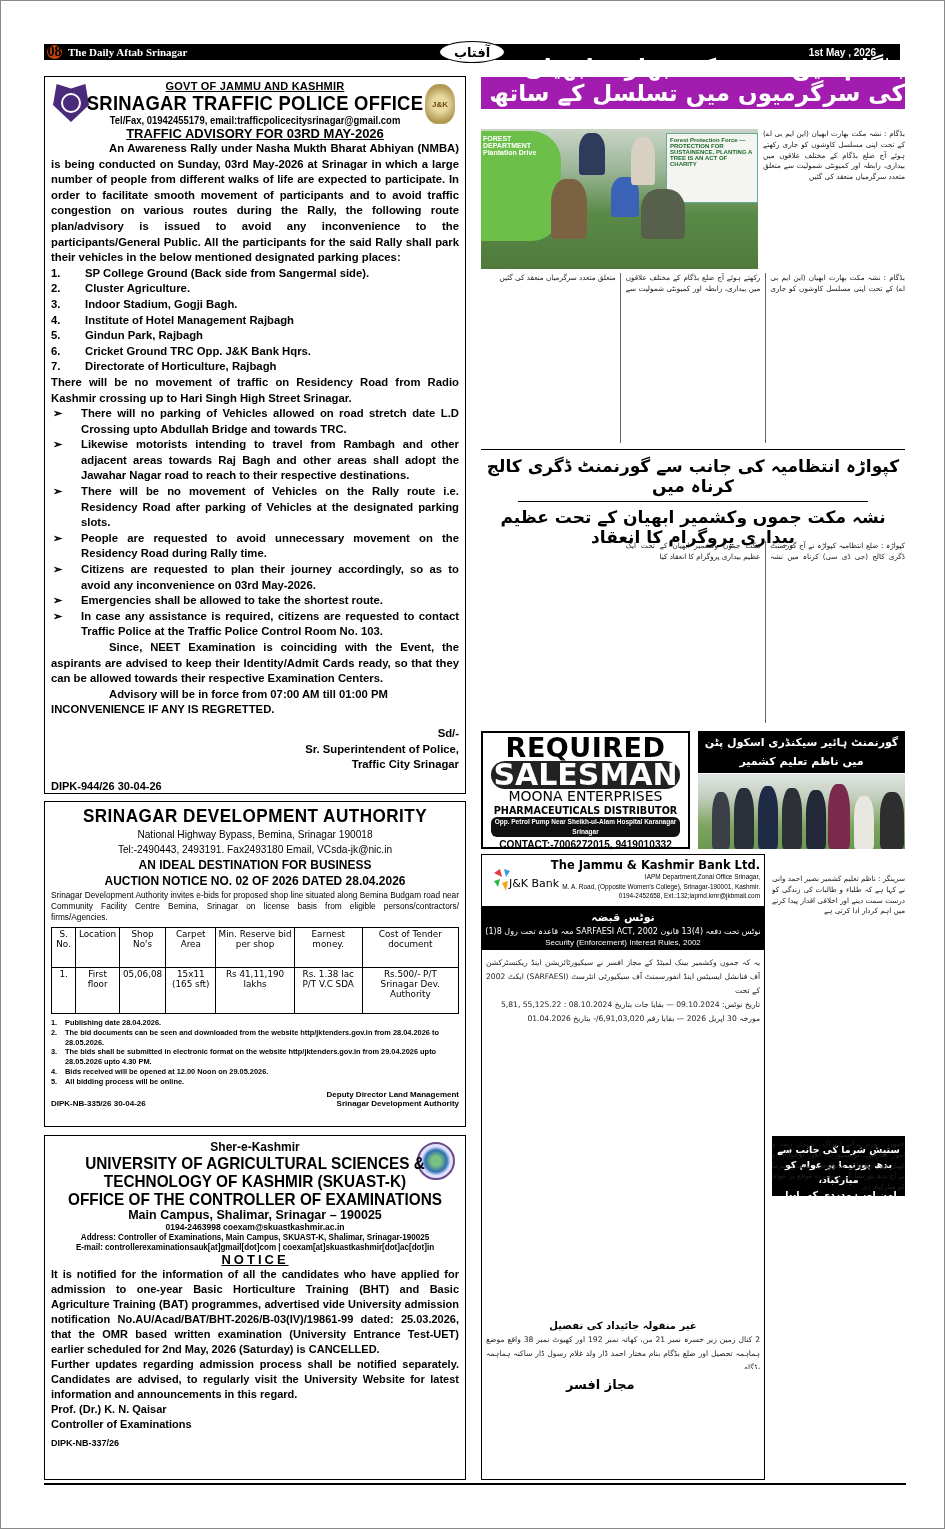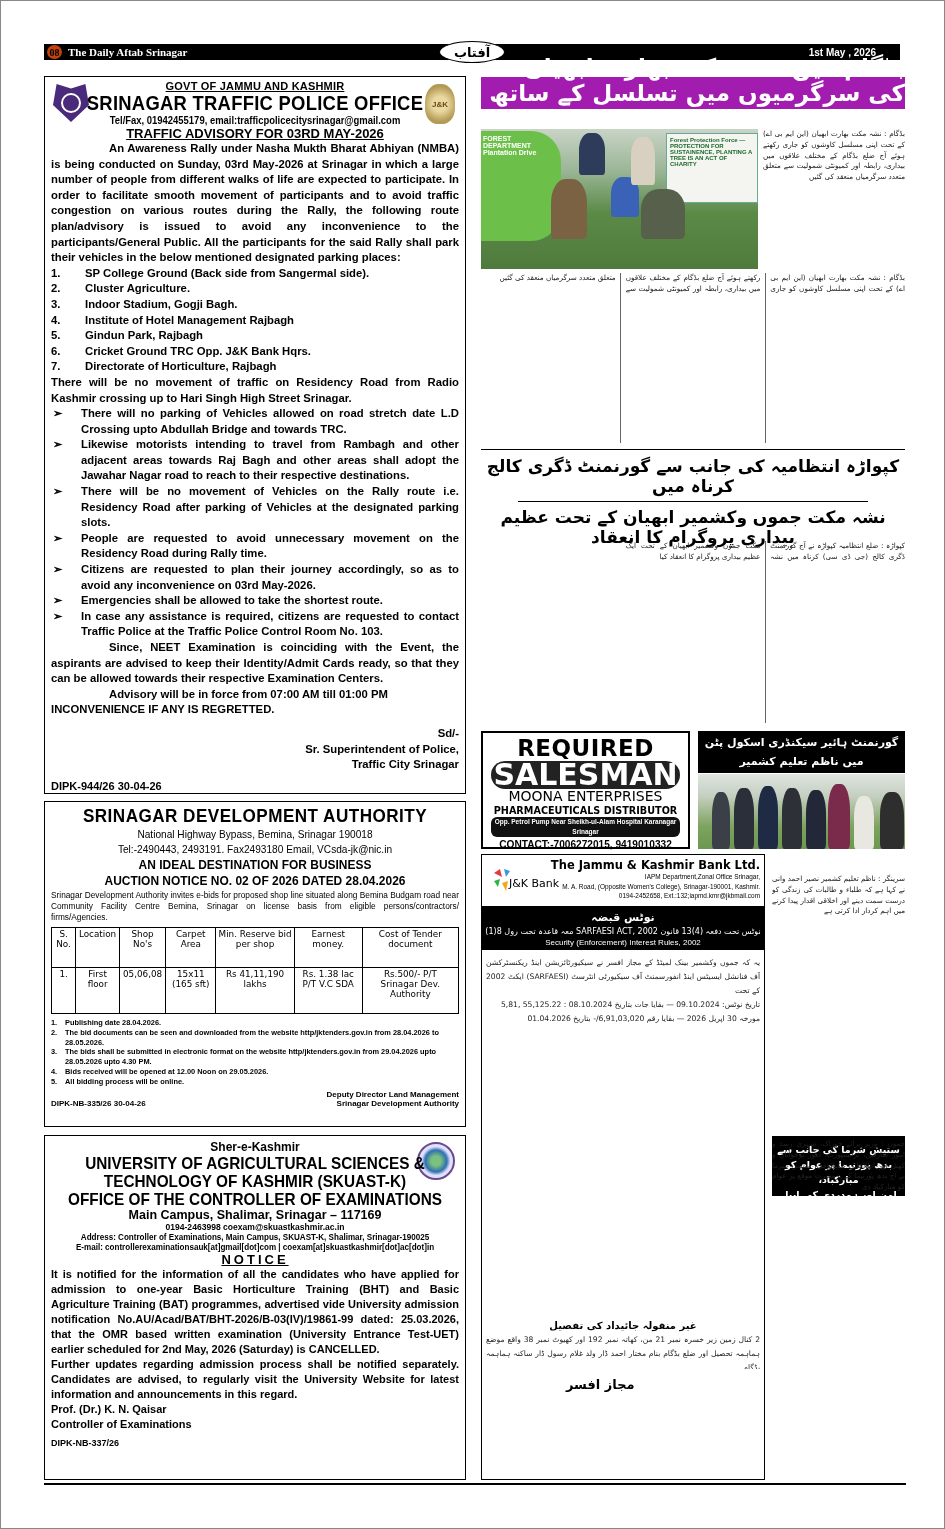--- a/index.html
+++ b/index.html
@@ -1,18 +1,18 @@
 <!DOCTYPE html>
 <html><head>
 <meta charset="utf-8">
 <style>
   * { box-sizing: border-box; margin: 0; padding: 0; }
   body { width: 945px; height: 1529px; background: #fff; font-family: "Liberation Sans", sans-serif; color: #000; position: relative; overflow: hidden; border: 1px solid #888; }
   .masthead { position: absolute; left: 43px; top: 43px; width: 856px; height: 16px; background: #000; color: #fff; display: flex; align-items: center; font-family: "Liberation Serif", serif; font-weight: bold; font-size: 11px; }
-  .pg-num { width: 15px; height: 14px; border-radius: 50%; background: #c2410c; color: #000; font-size: 10px; display: flex; align-items: center; justify-content: center; margin: 0 6px 0 3px; }
+  .pg-num { width: 15px; height: 14px; border-radius: 50%; background: #c2410c; color: #000; font-size: 14px; display: flex; align-items: center; justify-content: center; margin: 0 6px 0 3px; }
   .logo-oval { position: absolute; left: 395px; top: -3px; width: 66px; height: 22px; border-radius: 50%; background: #fff; border: 1px solid #000; color: #000; font-size: 13px; display: flex; align-items: center; justify-content: center; }
   .mast-date { position: absolute; right: 24px; font-family: "Liberation Sans", sans-serif; font-size: 10px; }
 
   .box { position: absolute; border: 1.5px solid #000; background: #fff; }
 
   
   #traffic { left: 43px; top: 75px; width: 422px; height: 718px; padding: 3px 6px; }
   .tp-head { text-align: center; position: relative; }
   .tp-govt { font-weight: bold; font-size: 11px; text-decoration: underline; letter-spacing: 0.2px; }
   .tp-office { font-weight: bold; font-size: 20px; letter-spacing: 0.3px; line-height: 22px; transform: scaleX(0.92); }
@@ -66,21 +66,21 @@
   #photo1 { left: 480px; top: 128px; width: 277px; height: 140px; background: linear-gradient(180deg, #c9d4c6 0%, #9ab596 30%, #5b8a47 60%, #4f7a3c 100%); }
   .banner { position: absolute; }
   .figure { position: absolute; border-radius: 40% 40% 10% 10%; }
   .textcol { position: absolute; font-size: 7.2px; line-height: 10.8px; text-align: justify; color: #222; overflow: hidden; }
   #urdu-head2 { position: absolute; left: 480px; top: 448px; width: 424px; height: 84px; border-top: 1.5px solid #000; text-align: center; }
   #urdu-head2 .l1 { font-size: 17px; font-weight: bold; margin-top: 6px; }
   #urdu-head2 .hr { width: 350px; height: 1px; background: #000; margin: 5px auto; }
   #urdu-head2 .l2 { font-size: 17px; font-weight: bold; }
 
   #required { left: 480px; top: 730px; width: 209px; height: 118px; border: 2px solid #000; text-align: center; padding: 2px; }
-  .req-1 { font-weight: bold; font-size: 23px; letter-spacing: 0.5px; line-height: 26px; font-family: "DejaVu Sans", sans-serif; }
+  .req-1 { font-weight: bold; font-size: 27px; letter-spacing: 0.5px; line-height: 26px; font-family: "DejaVu Sans", sans-serif; }
   .req-2 { background: #222; color: #fff; border-radius: 14px; font-size: 30px; font-weight: bold; font-family: "DejaVu Sans", sans-serif; line-height: 28px; margin: 0 6px; }
   .req-3 { font-size: 14px; font-family: "DejaVu Sans", sans-serif; line-height: 15px; }
   .req-4 { font-size: 10.5px; font-family: "DejaVu Sans", sans-serif; font-weight: bold; transform: scaleX(0.92); }
   .req-5 { background: #111; color: #fff; font-size: 6.5px; font-weight: bold; border-radius: 6px; margin: 1px 6px; line-height: 10px; }
   .req-6 { font-size: 11px; font-weight: bold; transform: scaleX(0.92); }
   .tear { position: absolute; left: 482px; top: 732px; font-size: 5px; writing-mode: vertical-rl; transform: rotate(180deg); color: #555; }
 
   #urdu-head3 { position: absolute; left: 697px; top: 730px; width: 207px; height: 42px; background: #000; color: #fff; text-align: center; font-size: 11px; font-weight: bold; line-height: 19px; padding-top: 2px; }
   #photo2 { left: 697px; top: 773px; width: 207px; height: 75px; background: linear-gradient(180deg, #dfe4e0 0%, #c4cfc0 30%, #7da35f 70%, #6b9850 100%); }
 
@@ -252,21 +252,21 @@
     </span>
   </div>
 </div>
 
 <div class="box" id="skuast">
   <div class="sk-logo"></div>
   <div class="sk-c sk-1">Sher-e-Kashmir</div>
   <div class="sk-c sk-2">UNIVERSITY OF AGRICULTURAL SCIENCES &amp;</div>
   <div class="sk-c sk-2">TECHNOLOGY OF KASHMIR (SKUAST-K)</div>
   <div class="sk-c sk-2">OFFICE OF THE CONTROLLER OF EXAMINATIONS</div>
-  <div class="sk-c sk-3">Main Campus, Shalimar, Srinagar – 117169</div>
+  <div class="sk-c sk-3">Main Campus, Shalimar, Srinagar – 190025</div>
   <div class="sk-c sk-4">0194-2463998 coexam@skuastkashmir.ac.in</div>
   <div class="sk-c sk-5">Address: Controller of Examinations, Main Campus, SKUAST-K, Shalimar, Srinagar-190025</div>
   <div class="sk-c sk-5">E-mail: controllerexaminationsauk[at]gmail[dot]com | coexam[at]skuastkashmir[dot]ac[dot]in</div>
   <div class="sk-c sk-notice">NOTICE</div>
   <p class="sk-body">It is notified for the information of all the candidates who have applied for admission to one-year Basic Horticulture Training (BHT) and Basic Agriculture Training (BAT) programmes, advertised vide University admission notification No.AU/Acad/BAT/BHT-2026/B-03(IV)/19861-99 dated: 25.03.2026, that the OMR based written examination (University Entrance Test-UET) earlier scheduled for 2nd May, 2026 (Saturday) is CANCELLED.</p>
   <p class="sk-body">Further updates regarding admission process shall be notified separately. Candidates are advised, to regularly visit the University Website for latest information and announcements in this regard.</p>
   <p class="sk-body right-sig">Prof. (Dr.) K. N. Qaisar</p>
   <p class="sk-body right-sig">Controller of Examinations</p>
   <p class="dipk" style="font-size:9px">DIPK-NB-337/26</p>
 </div>

